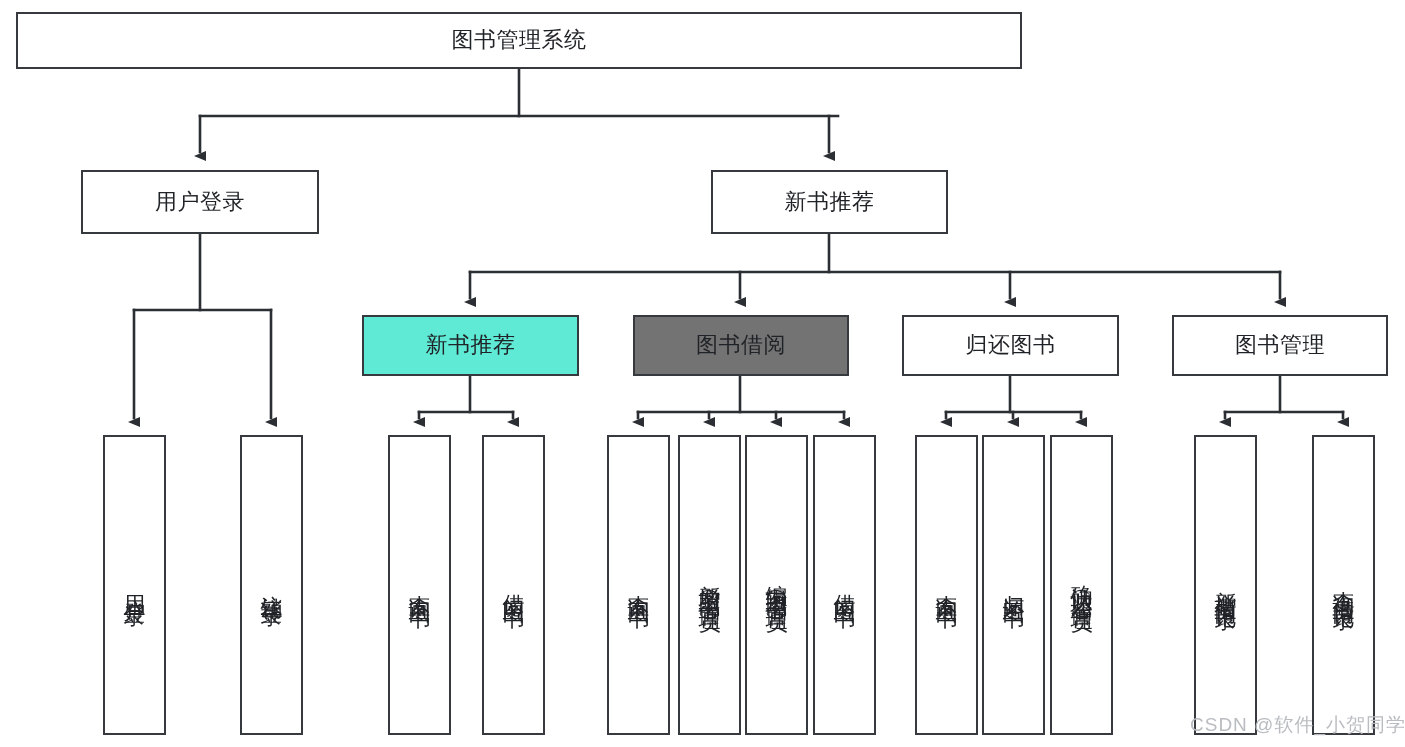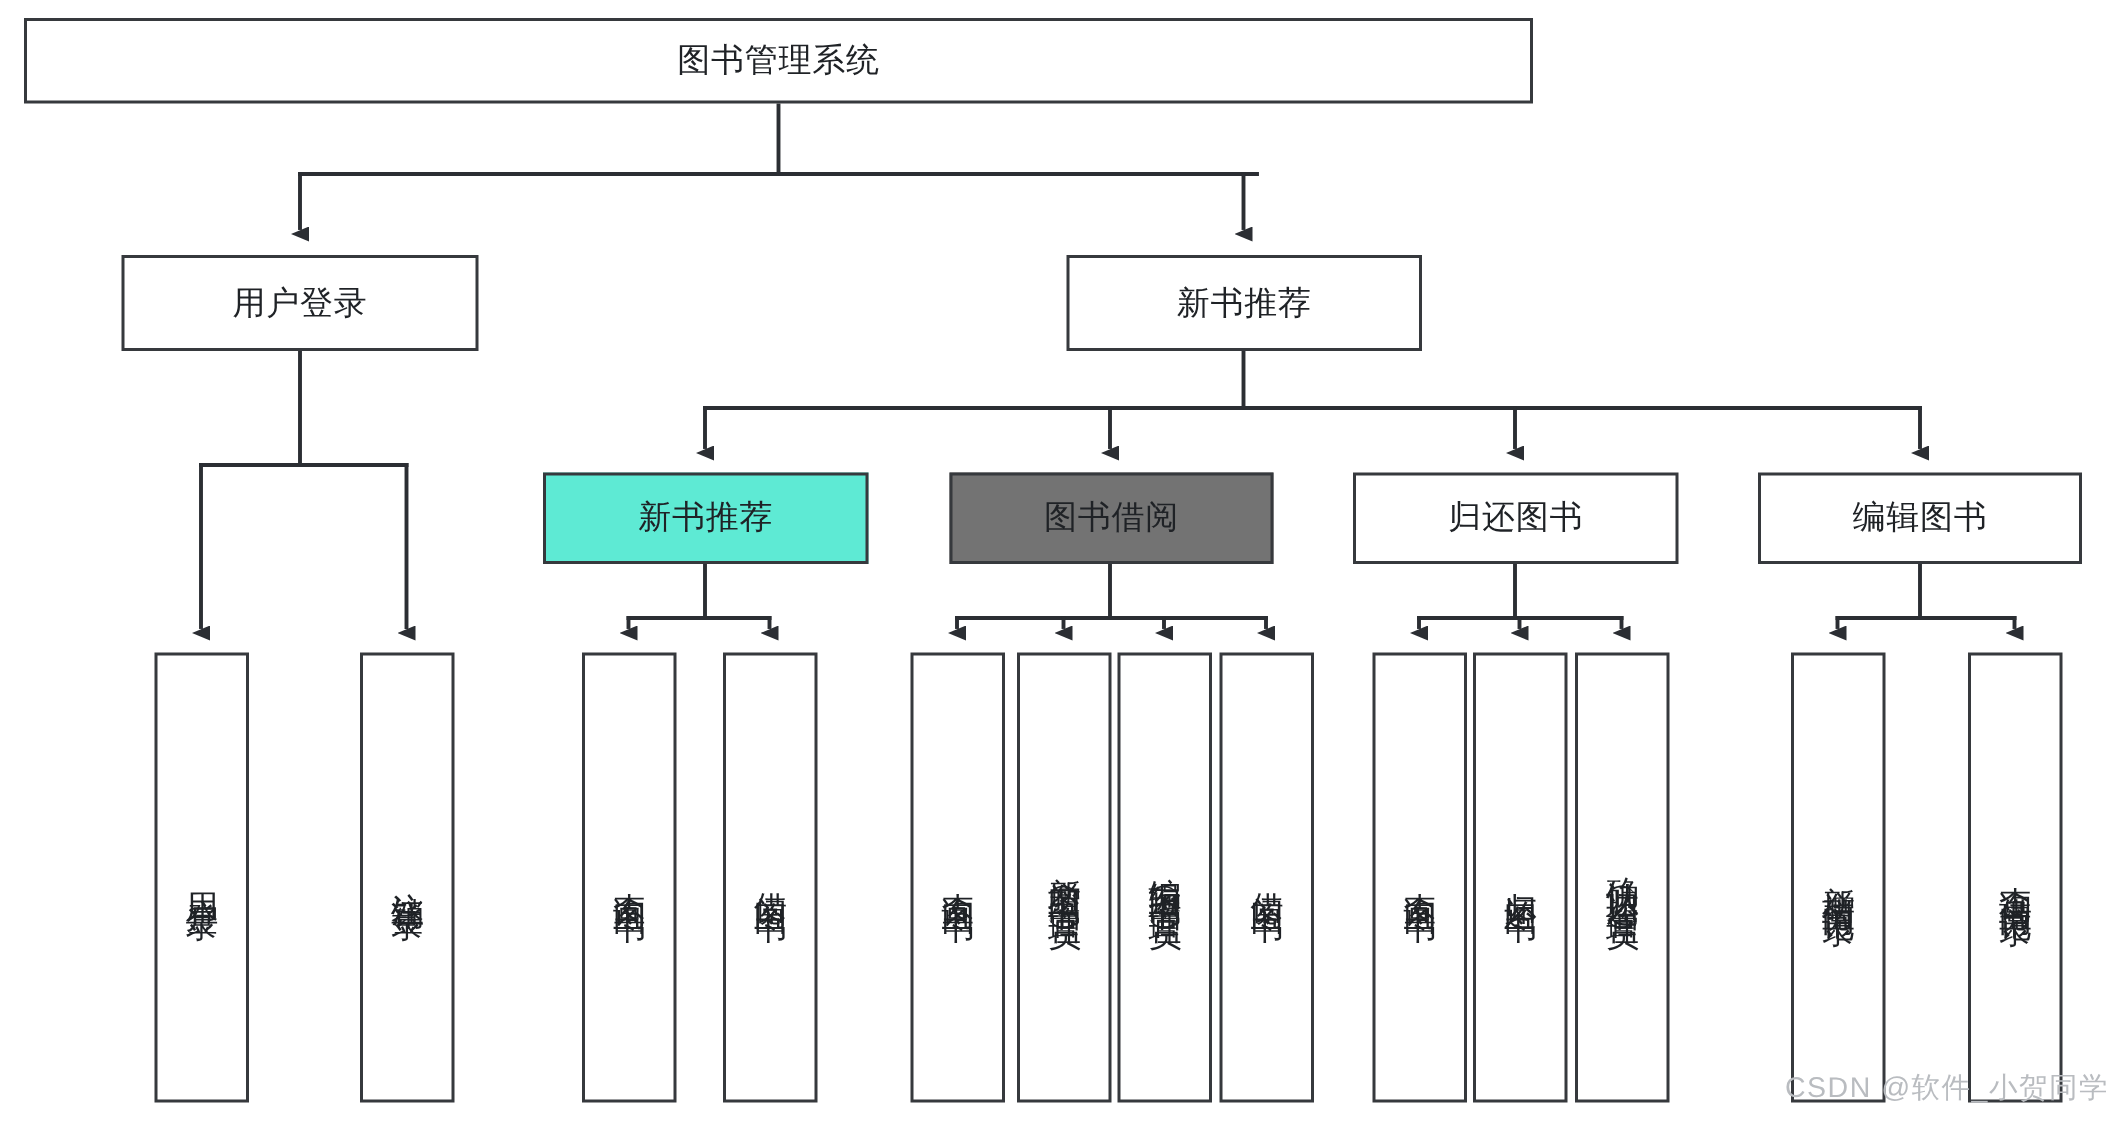--- a/index.html
+++ b/index.html
@@ -126,21 +126,21 @@
   <div class="node" style="left: 362px; top: 315px; width: 217px; height: 61px; border-color: rgb(54, 57, 61); background: #5eead4;">
     <span class="node-label" style="color: rgb(31, 34, 38);">新书推荐</span>
   </div>
   <div class="node" style="left: 633px; top: 315px; width: 216px; height: 61px; border-color: rgb(54, 57, 61); background: #737373;">
     <span class="node-label" style="color: rgb(31, 34, 38);">图书借阅</span>
   </div>
   <div class="node" style="left: 902px; top: 315px; width: 217px; height: 61px; border-color: rgb(54, 57, 61); background: rgb(255, 255, 255);">
     <span class="node-label" style="color: rgb(31, 34, 38);">归还图书</span>
   </div>
   <div class="node" style="left: 1172px; top: 315px; width: 216px; height: 61px; border-color: rgb(54, 57, 61); background: rgb(255, 255, 255);">
-    <span class="node-label" style="color: rgb(31, 34, 38);">编辑图书</span>
+    <span class="node-label" style="color: rgb(31, 34, 38);">图书管理</span>
   </div>
 
   <div class="node vertical" style="left: 103px; top: 435px; width: 63px; height: 300px; border-color: rgb(54, 57, 61); background: rgb(255, 255, 255);">
     <span class="node-label" style="color: rgb(31, 34, 38);">用户登录</span>
   </div>
   <div class="node vertical" style="left: 240px; top: 435px; width: 63px; height: 300px; border-color: rgb(54, 57, 61); background: rgb(255, 255, 255);">
     <span class="node-label" style="color: rgb(31, 34, 38);">注销登录</span>
   </div>
   <div class="node vertical" style="left: 388px; top: 435px; width: 63px; height: 300px; border-color: rgb(54, 57, 61); background: rgb(255, 255, 255);">
     <span class="node-label" style="color: rgb(31, 34, 38);">查询图书</span>

